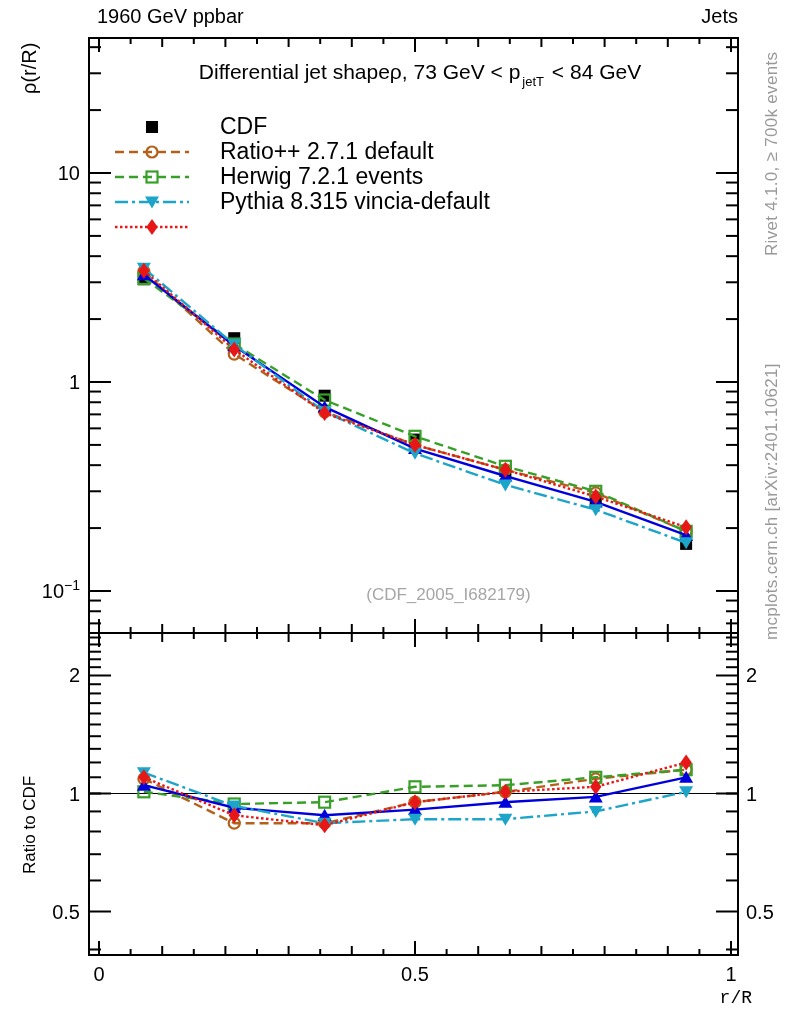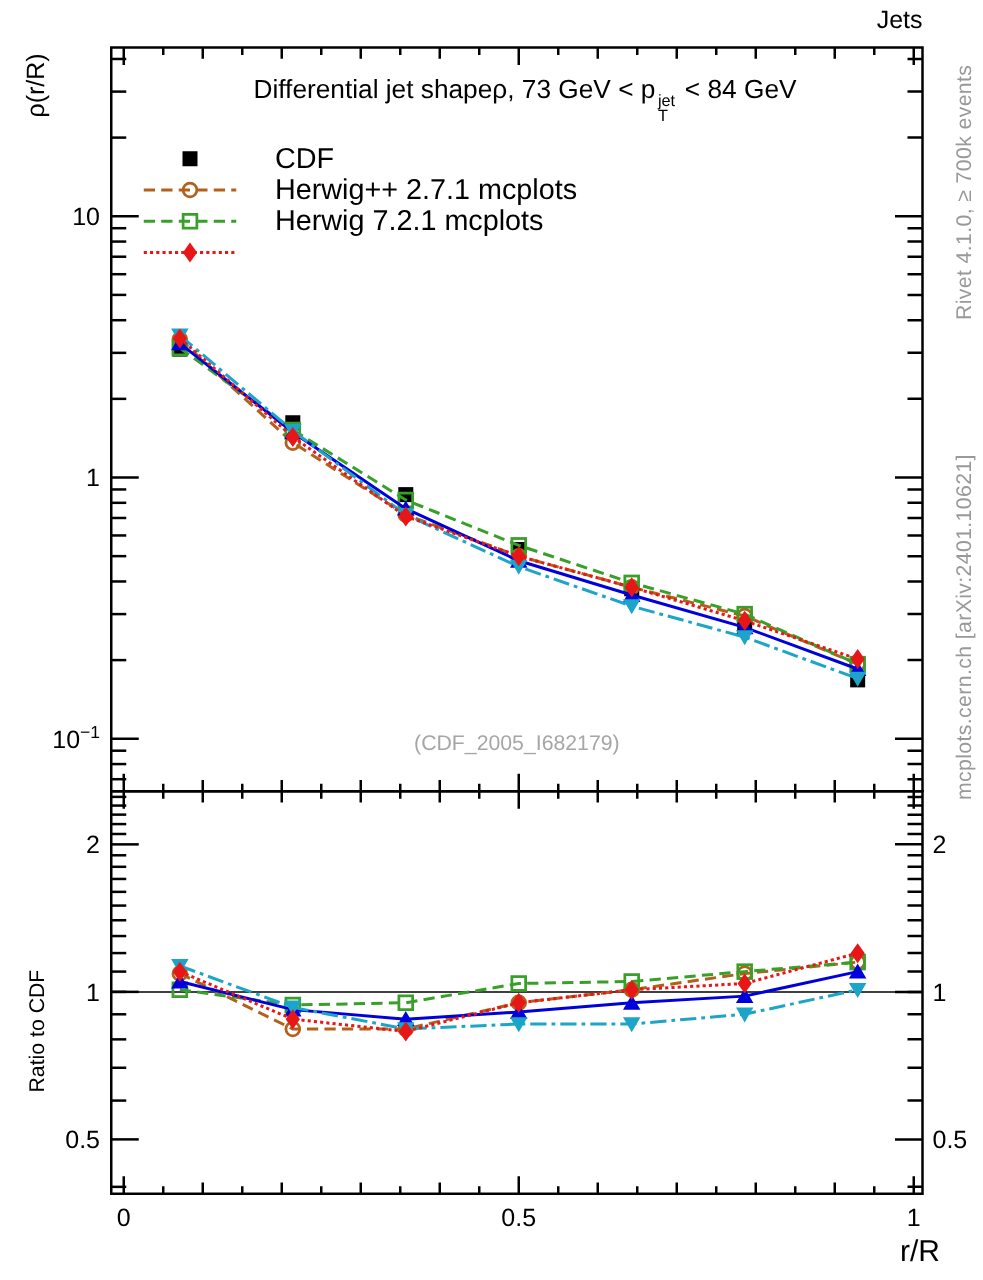--- a/index.html
+++ b/index.html
@@ -4,31 +4,31 @@
 <style>
   html,body{margin:0;padding:0;background:#fff;}
   #page{position:relative;width:786px;height:1024px;background:#fff;
         font-family:"Liberation Sans", sans-serif;color:#000;overflow:hidden;}
   #plot-svg{position:absolute;left:0;top:0;width:786px;height:888px;}
   .abs{position:absolute;white-space:nowrap;}
   .hdr{font-size:20px;}
   .rot{transform:rotate(-90deg);transform-origin:0 0;}
   .grey{color:#999999;}
   #title-row{left:89px;top:60px;width:662px;text-align:center;font-size:21px;}
-  .stack{display:inline-flex;flex-direction:column;font-size:13px;line-height:12px;
+  .stack{display:inline-flex;font-size:13px;line-height:12px;
          vertical-align:-7px;margin:0 2px;text-align:left;}
   #legend{left:112px;top:114px;}
   .leg-row{display:flex;align-items:center;height:25px;}
   .leg-sample{width:80px;height:22px;flex:0 0 80px;}
   .leg-label{font-size:23px;margin-left:28px;}
-  #watermark{left:89px;top:585px;width:649px;text-align:center;font-size:17px;color:#a6a6a6;}
+  #watermark{left:89px;top:585px;width:649px;text-align:center;font-size:17px;color:#a6a6a6;padding-left:35px;}
   #ratio-ylabel{font-size:17px;}
   .side-note{font-size:17px;letter-spacing:0.3px;}
   #ylabel-top{font-size:20px;}
-  #xlabel{font-size:24px;right:34px;top:988px;}
+  #xlabel{font-size:18px;right:34px;top:988px;font-family:Liberation Mono, monospace;}
 </style>
 </head>
 <body>
 
 <div id="page">
 
   <div id="plot-svg"><svg width="786" height="1024" viewBox="0 0 786 1024" xmlns="http://www.w3.org/2000/svg" font-family="Liberation Sans, sans-serif">
         <g stroke="#000" stroke-width="2">
           <line x1="99" y1="38" x2="99" y2="52"></line>
           <line x1="99" y1="633" x2="99" y2="619"></line>
@@ -324,20 +324,21 @@
           <text x="80" y="800.5" text-anchor="end">1</text>
           <text x="746" y="800.5" text-anchor="start">1</text>
           <text x="80" y="918.5037583002807" text-anchor="end">0.5</text>
           <text x="746" y="918.5037583002807" text-anchor="start">0.5</text>
           <text x="99" y="981" text-anchor="middle">0</text>
           <text x="415" y="981" text-anchor="middle">0.5</text>
           <text x="731" y="981" text-anchor="middle">1</text>
         </g>
       </svg></div>
 
+  <div class="abs hdr" style="left:97px;top:5px;">1960 GeV ppbar</div>
   <div class="abs hdr" style="right:48px;top:5px;text-align:center;">Jets</div>
 
   <div id="title-row" class="abs">
     <span>Differential jet shapeρ, 73 GeV &lt; p</span><span class="stack">
         <span>jet</span>
         <span>T</span>
       </span><span> &lt; 84 GeV</span>
   </div>
 
   <div id="legend" class="abs">
@@ -345,28 +346,35 @@
         <svg class="leg-sample" width="80" height="22">
           <rect x="34" y="5" width="12" height="12" fill="#000000"></rect>
         </svg>
         <span class="leg-label">CDF</span>
       </div>
       <div class="leg-row">
         <svg class="leg-sample" width="80" height="22">
           <line x1="3" y1="11" x2="77" y2="11" stroke="#b3601a" stroke-width="2.4" stroke-dasharray="9,5"></line>
           <circle cx="40" cy="11" r="5.5" fill="none" stroke="#b3601a" stroke-width="2.2"></circle>
         </svg>
-        <span class="leg-label">Herwig++ 2.7.1 mcplots</span>
+        <span class="leg-label">Ratio++ 2.7.1 default</span>
       </div>
       <div class="leg-row">
         <svg class="leg-sample" width="80" height="22">
           <line x1="3" y1="11" x2="77" y2="11" stroke="#38a028" stroke-width="2.4" stroke-dasharray="9,5"></line>
           <rect x="34.5" y="5.5" width="11" height="11" fill="none" stroke="#38a028" stroke-width="2.2"></rect>
         </svg>
-        <span class="leg-label">Herwig 7.2.1 mcplots</span>
+        <span class="leg-label">Herwig 7.2.1 events</span>
+      </div>
+      <div class="leg-row">
+        <svg class="leg-sample" width="80" height="22">
+          <line x1="3" y1="11" x2="77" y2="11" stroke="#1ca5c8" stroke-width="2.4" stroke-dasharray="13,4,3,4"></line>
+          <path d="M 40 17.5 L 47 5.5 L 33 5.5 Z" fill="#1ca5c8"></path>
+        </svg>
+        <span class="leg-label">Pythia 8.315 vincia-default</span>
       </div>
       <div class="leg-row">
         <svg class="leg-sample" width="80" height="22">
           <line x1="3" y1="11" x2="77" y2="11" stroke="#e81717" stroke-width="2.4" stroke-dasharray="2.5,2.5"></line>
           <path d="M 40 3 L 45.7 11 L 40 19 L 34.3 11 Z" fill="#e81717"></path>
         </svg>
       </div>
     </div>
 
   <div id="watermark" class="abs">(CDF_2005_I682179)</div>

